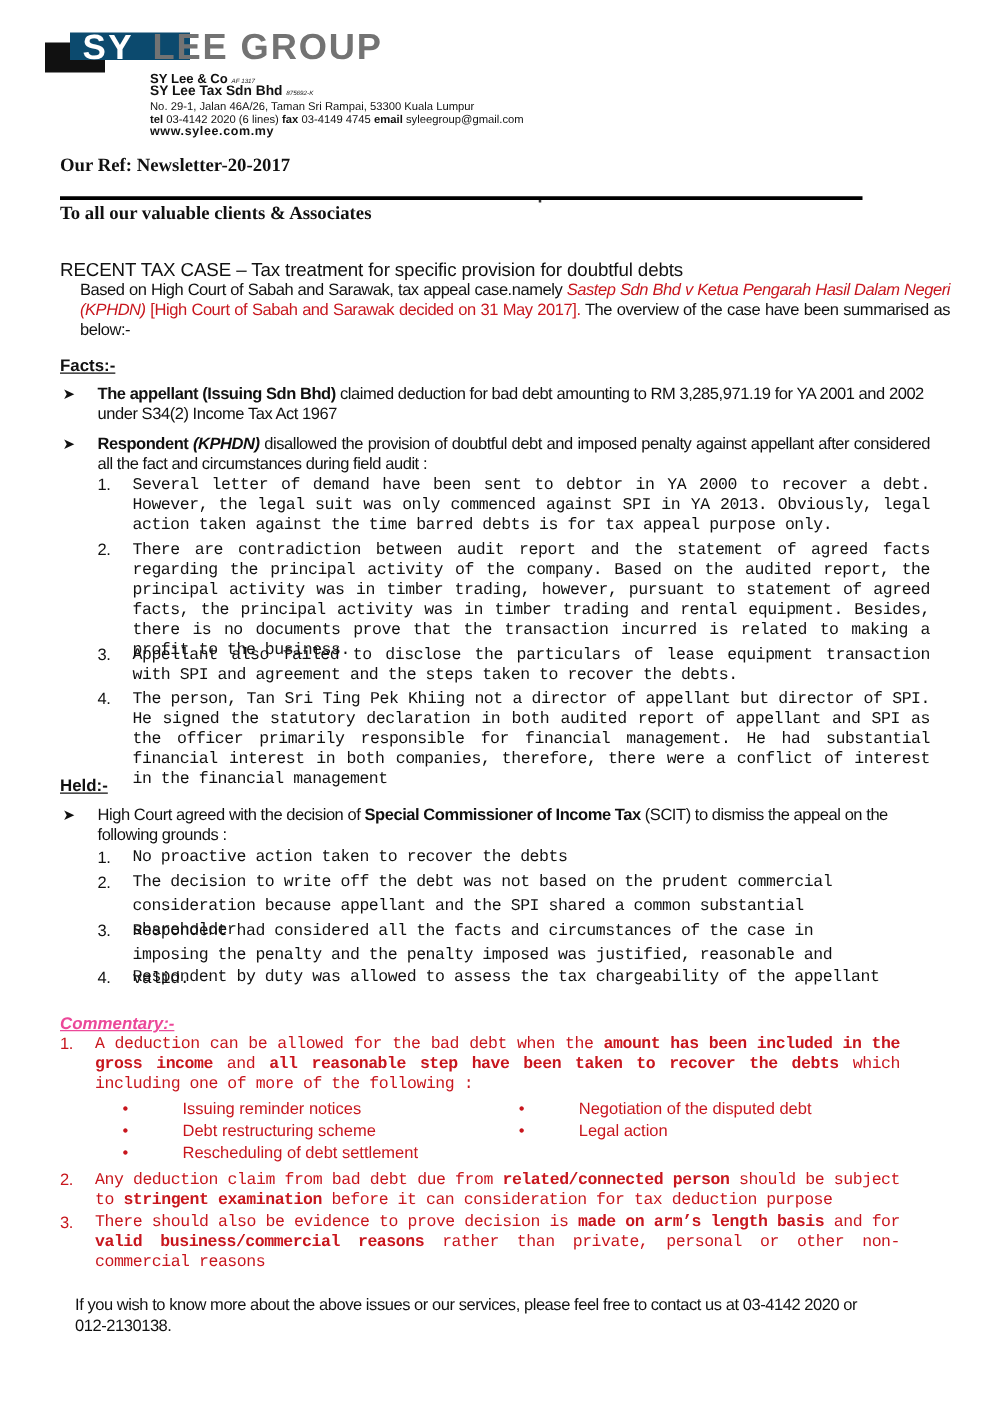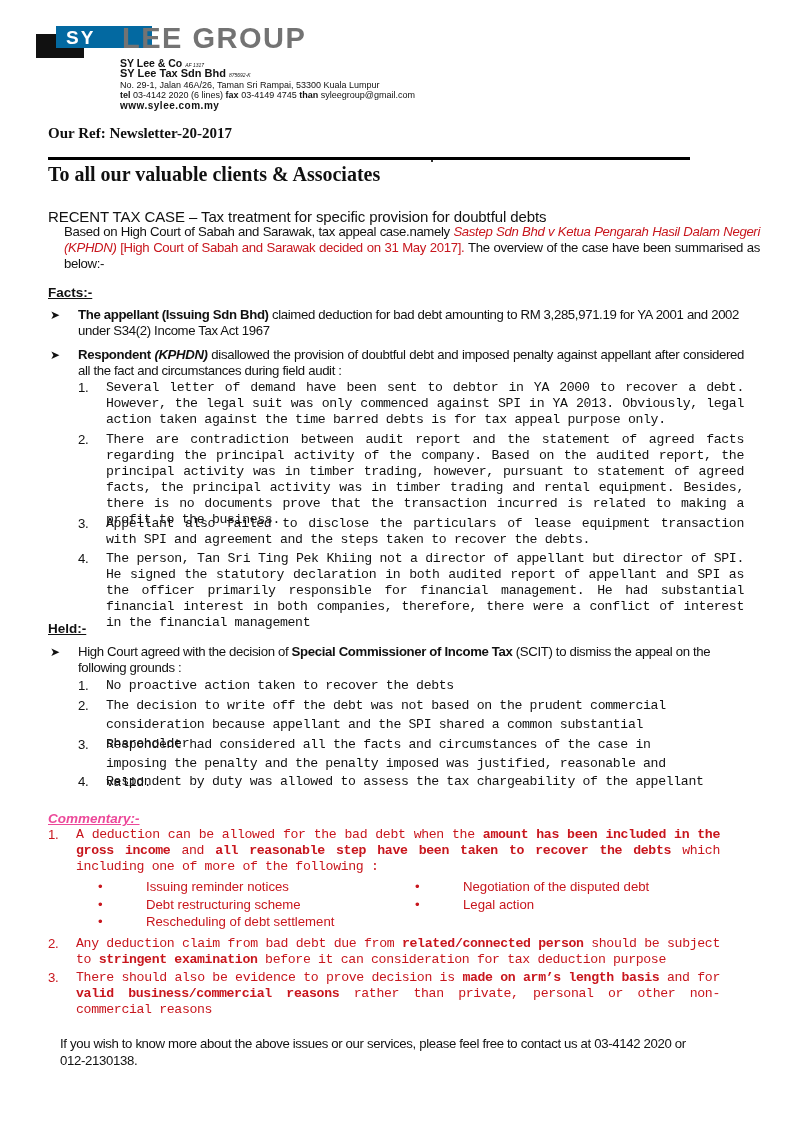--- a/index.html
+++ b/index.html
@@ -1,36 +1,36 @@
 <!DOCTYPE html>
 <html><head>
   <meta charset="utf-8">
   <style>
     html, body { margin: 0; padding: 0; background: #ffffff; }
     body { width: 795px; height: 1123px; position: relative; overflow: hidden; color: #111; }
 
     
     .logo { position: absolute; left: 36px; top: 26px; width: 80px; height: 30px; }
     .logo .shadow { position: absolute; left: 0; top: 8px; width: 48px; height: 24px; background: #111; }
-    .logo .box { position: absolute; left: 20px; top: 0; width: 96px; height: 22px; background: #0369a1; color: #fff;
-      font-family: "Liberation Sans", sans-serif; font-weight: bold; font-size: 19px; line-height: 23px; letter-spacing: 2px; padding-left: 10px; box-sizing: border-box; }
+    .logo .box { position: absolute; left: 20px; top: 0; width: 96px; height: 22px; background: #0c4a6e; color: #fff;
+      font-family: "Liberation Sans", sans-serif; font-weight: bold; font-size: 28px; line-height: 23px; letter-spacing: 2px; padding-left: 10px; box-sizing: border-box; }
     .brand { position: absolute; left: 122px; top: 24px; font-family: "Liberation Sans", sans-serif; font-weight: bold; font-size: 29px; letter-spacing: 1.5px; color: #737373; line-height: 28px; }
     .lh { position: absolute; left: 120px; font-family: "Liberation Sans", sans-serif; color: #111; white-space: nowrap; }
     .lh1 { top: 57px; font-size: 10.5px; font-weight: bold; }
     .lh2 { top: 67px; font-size: 11px; font-weight: bold; }
     .lh3 { top: 80px; font-size: 9px; }
     .lh4 { top: 90px; font-size: 9px; }
     .lh5 { top: 100px; font-size: 10px; font-weight: bold; letter-spacing: 0.5px; }
     .reg { font-size: 5px; font-weight: normal; font-style: italic; margin-left: 3px; }
     .lh4 b { font-weight: bold; }
 
     
     .ref { position: absolute; left: 48px; top: 125px; font-family: "Liberation Serif", serif; font-weight: bold; font-size: 15px; }
     .rule { position: absolute; left: 48px; top: 157px; width: 642px; height: 3px; background: #000; }
-    .to { position: absolute; left: 48px; top: 163px; font-family: "Liberation Serif", serif; font-weight: bold; font-size: 20px; }
+    .to { position: absolute; left: 48px; top: 163px; font-family: "Liberation Serif", serif; font-weight: bold; font-size: 15px; }
     .dot { position: absolute; left: 431px; top: 160px; width: 1.5px; height: 1.5px; background: #333; }
 
     .title { position: absolute; left: 48px; top: 208px; font-family: "Liberation Sans", sans-serif; font-size: 15px; font-weight: normal; letter-spacing: -0.1px; }
 
     .body { position: absolute; left: 64px; width: 696px; font-family: "Liberation Sans", sans-serif; font-size: 13.2px; line-height: 16.2px; letter-spacing: -0.35px; }
     .red { color: #c8161d; }
     .just { text-align: justify; }
     .intro { top: 224px; }
     .sec-head { position: absolute; left: 48px; font-family: "Liberation Sans", sans-serif; font-size: 13.5px; font-weight: bold; text-decoration: underline; }
     .facts-head { top: 285px; }
@@ -58,21 +58,21 @@
   <div class="shadow"></div>
   <div class="box">SY</div>
 </div>
 <div class="brand">LEE GROUP</div>
 <div class="lh lh1"><span>SY Lee &amp; Co</span><span class="reg">AF 1317</span></div>
 <div class="lh lh2"><span>SY Lee Tax Sdn Bhd</span><span class="reg">875692-K</span></div>
 <div class="lh lh3">No. 29-1, Jalan 46A/26, Taman Sri Rampai, 53300 Kuala Lumpur</div>
 <div class="lh lh4">
   <b>tel</b> <span>03-4142 2020 (6 lines)</span>
   <b>fax</b> <span>03-4149 4745</span>
-  <b>than</b> <span>syleegroup@gmail.com</span>
+  <b>email</b> <span>syleegroup@gmail.com</span>
 </div>
 <div class="lh lh5">www.sylee.com.my</div>
 
 <div class="ref">Our Ref: Newsletter-20-2017</div>
 <div class="rule"></div>
 <div class="dot"></div>
 <div class="to">To all our valuable clients &amp; Associates</div>
 
 <div class="title">RECENT TAX CASE – Tax treatment for specific provision for doubtful debts</div>
 

